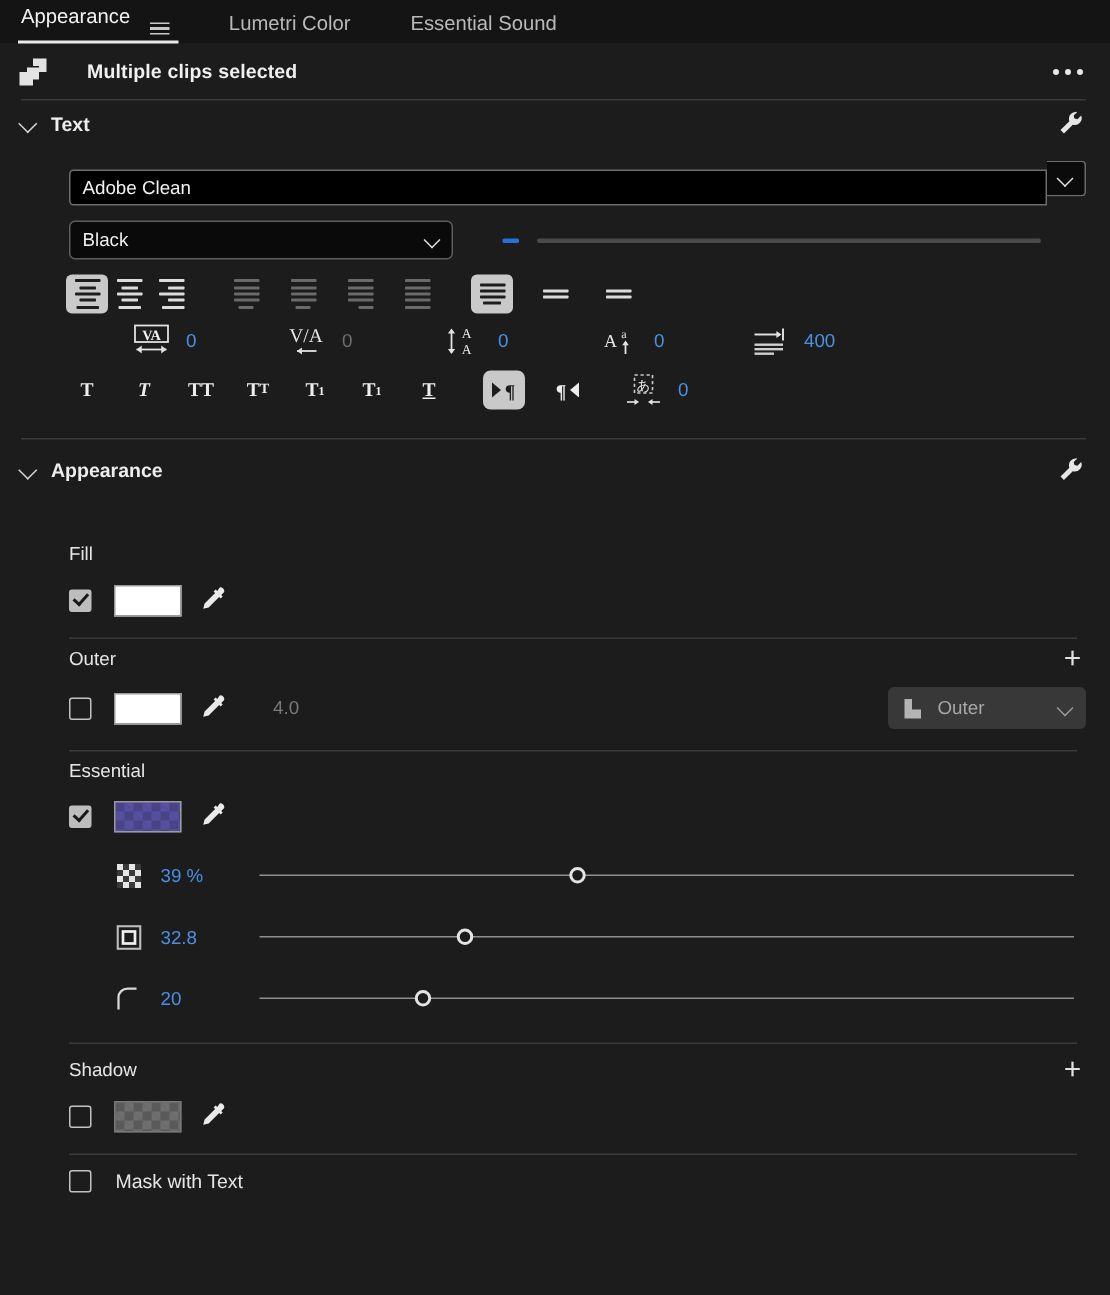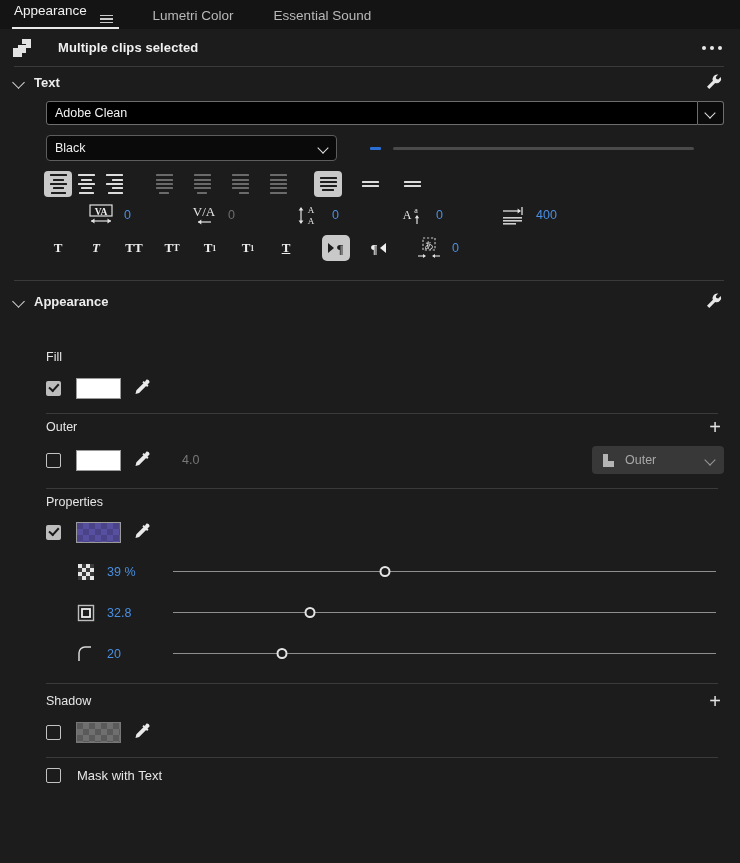--- a/index.html
+++ b/index.html
@@ -82,39 +82,39 @@
   .wrench { width: 20px; height: 20px; flex:none; }
 
   
   .row { display: flex; align-items: center; }
   .font-row { padding: 4px 16px 0 46px; }
   .font-field {
     flex: 1 1 auto; height: 24px;
     background: #000; border: 1px solid #6d6d6d;
     border-radius: 3px 0 0 3px;
     display: flex; align-items: center;
-    padding: 0 8px; font-size: 12.5px; color: #f2f2f2;
+    padding: 0 8px; font-size: 12.5px; color: #f2f2f2; margin-top: 12px;
   }
   .font-arrow {
     width: 26px; height: 24px; flex:none;
     background: #0b0b0b; border: 1px solid #6d6d6d; border-left: none;
     border-radius: 0 3px 3px 0;
     display:flex; align-items:center; justify-content:center;
   }
   .caret { width: 9px; height: 9px; position: relative; }
   .caret::after {
     content:""; position:absolute; left:0; top:0;
     width:7px; height:7px;
     border-right: 1.7px solid #e0e0e0; border-bottom: 1.7px solid #e0e0e0;
     transform: rotate(45deg);
   }
 
   .style-row { padding: 10px 16px 0 46px; gap: 0; }
   .style-select {
-    width: 291px; height: 26px;
+    width: 256px; height: 26px;
     background: #0a0a0a; border: 1px solid #5d5d5d; border-radius: 4px;
     display:flex; align-items:center; padding: 0 8px;
     font-size: 12.5px; color: #f0f0f0;
   }
   .style-select .caret { margin-left: auto; }
   .size-group { display:flex; align-items:center; margin-left: 33px; flex: 1 1 auto; }
   .size-dash { width: 11px; height: 3px; background: #2a6fd6; border-radius: 1px; margin-right: 12px; flex:none;}
   .size-track { flex: 1 1 auto; height: 3px; background: #4a4a4a; border-radius: 2px; margin-right: 30px; }
 
   
@@ -559,21 +559,21 @@
           </svg>
       </span>
       <span>Outer</span>
       <span class="caret"></span>
     </span>
   </div>
 
   <div class="rule2" style="margin-top:14px"></div>
 
   <div class="sub-label-row">
-    <span class="field-label">Properties</span>
+    <span class="field-label">Essential</span>
   </div>
   <div class="row swatch-row" style="padding-top:6px">
     <span class="cbx on"></span>
     <span class="swatch purple"></span>
     <span class="eyedrop">
       <svg viewBox="0 0 22 22" width="22" height="22">
           <path d="M16.5 2.6a2.6 2.6 0 0 1 3 3l-2 2 1 1-1.4 1.4-1-1-7 7-3.6.9.9-3.6 7-7-1-1L13.8 4l1 1z" fill="#eaeaea"></path>
         </svg>
     </span>
   </div>

